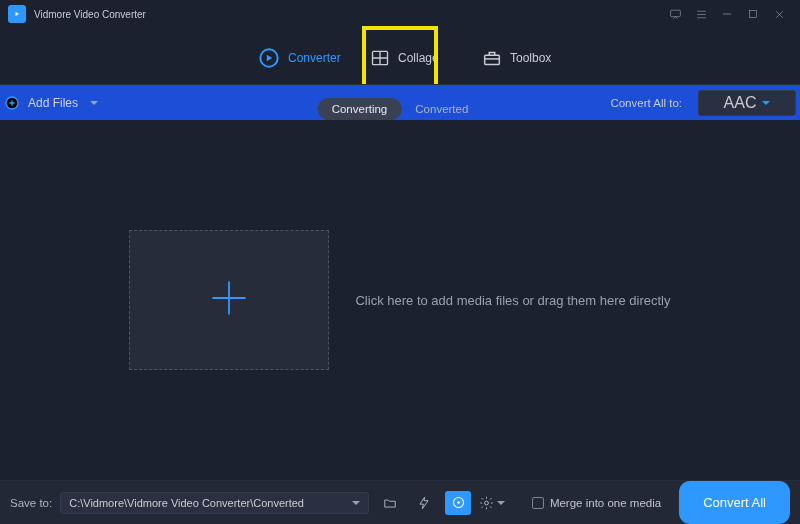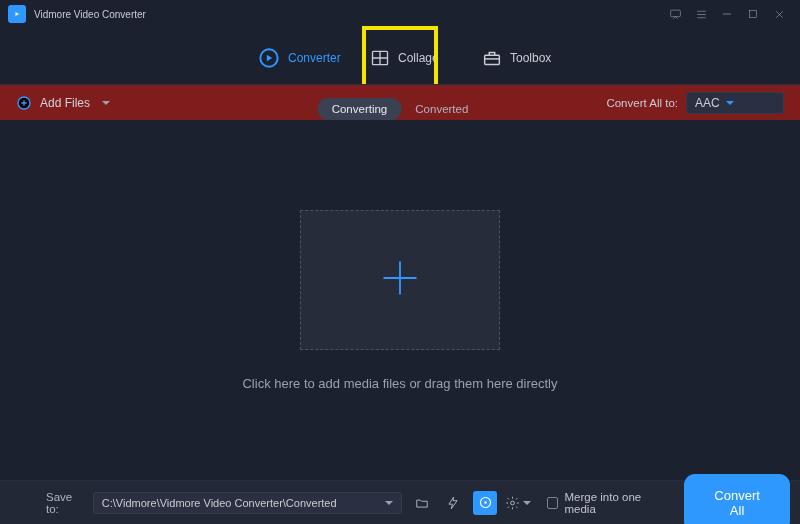--- a/index.html
+++ b/index.html
@@ -20,41 +20,41 @@
   .tab { display:flex; flex-direction:row; align-items:center; gap:6px; width:64px; cursor:pointer; position:relative;}
   .tab .ico { height:22px; display:flex; align-items:center; justify-content:center;}
   .tab .ico svg { stroke:#c8ccd4; fill:none;}
   .tab.active .ico svg { stroke:#2e98ff; }
   .tab .lbl { font-size:12px; color:#c8ccd4;}
   .tab.active .lbl { color:#2e98ff;}
   .tab.active::after { content:""; position:absolute; bottom:-4px; left:0; right:0; height:2px; background:#2e98ff;}
   .highlight-box { position:absolute; border:4px solid #f5e400; left:-6px; top:-6px; right:-6px; bottom:-10px; pointer-events:none;}
 
   
-  .subbar { height:36px; background:#7f1d1d; border-top:1px solid #262d3c; display:flex; align-items:center; padding:0 16px; gap:16px;}
+  .subbar { height:36px; background:#1d4ed8; border-top:1px solid #262d3c; display:flex; align-items:center; padding:0 4px; gap:16px;}
   .addfiles { display:flex; align-items:center; gap:8px; font-size:12px; color:#cfd3dc; cursor:pointer;}
   .addfiles svg { stroke:#2e98ff;}
   .caret-down { width:0; height:0; border-left:4px solid transparent; border-right:4px solid transparent; border-top:4px solid #9aa0ae; margin-left:4px;}
   .subbar .spacer {flex:1;}
   .subtabs { display:flex; gap:0; position:absolute; left:50%; transform:translateX(-50%);}
   .subtab { font-size:11.5px; color:#aeb4c0; padding:5px 14px; border-radius:11px; cursor:pointer;margin-top:13px;}
   .subtab.active { background:#3a4152; color:#e6e9f0;}
   .convertall { display:flex; align-items:center; gap:8px; font-size:11.5px;}
-  .select { display:flex; align-items:center; gap:6px; background:#2a3041; border:1px solid #343b4d; padding:3px 8px; border-radius:3px; font-size:12px; min-width:98px; justify-content:flex-start; cursor:pointer;}
+  .select { display:flex; align-items:center; gap:6px; background:#2a3041; border:1px solid #343b4d; padding:3px 8px; border-radius:3px; font-size:16px; min-width:98px; justify-content:center; cursor:pointer;margin-left:8px;}
   .select .caret { width:0; height:0; border-left:4px solid transparent; border-right:4px solid transparent; border-top:4px solid #2e98ff;}
 
   
-  .stage { height:360px; display:flex; flex-direction:column; align-items:center; justify-content:center; gap:26px; background:#1b212e;}
+  .stage { height:360px; display:flex; align-items:center; justify-content:center; gap:26px; background:#1b212e;}
   .dropzone { width:200px; height:140px; border:1px dashed #4a5164; background:#262c3a; display:flex; align-items:center; justify-content:center; cursor:pointer;}
   .plus svg { stroke:#2e98ff; }
   .droptext { font-size:13px; color:#9aa0ae;}
 
   
   .footer { position:absolute; bottom:0; left:0; right:0; height:44px; background:#232836; border-top:1px solid #262d3c; display:flex; align-items:center; padding:0 10px; gap:8px; font-size:12px;}
-  .footer .label { color:#aeb4c0; font-size:11.5px;margin-left:36px;}
+  .footer .label { color:#aeb4c0; font-size:11.5px;}
   .pathbox { flex:0 0 260px; display:flex; align-items:center; justify-content:space-between; background:#2a3041; border:1px solid #343b4d; border-radius:3px; padding:4px 8px; color:#c8ccd4; font-size:11px;gap:44px;}
   .iconbtn { width:26px; height:24px; display:flex; align-items:center; justify-content:center; border-radius:3px; cursor:pointer;}
   .iconbtn svg { stroke:#b3b9c6; fill:none;}
   .iconbtn.blue { background:#2e98ff;}
   .iconbtn.blue svg { stroke:#fff;}
   .footer .spacer { flex:1;}
   .mergechk { display:flex; align-items:center; gap:6px; font-size:11.5px; color:#bfc4d0; cursor:pointer;}
   .mergechk .box { width:12px; height:12px; border:1px solid #7c8494; border-radius:2px;}
   .convertbtn { background:#2e98ff; color:#fff; font-size:13px; border:none; padding:14px 24px; border-radius:11px; cursor:pointer; margin-left:10px;}
 </style>

